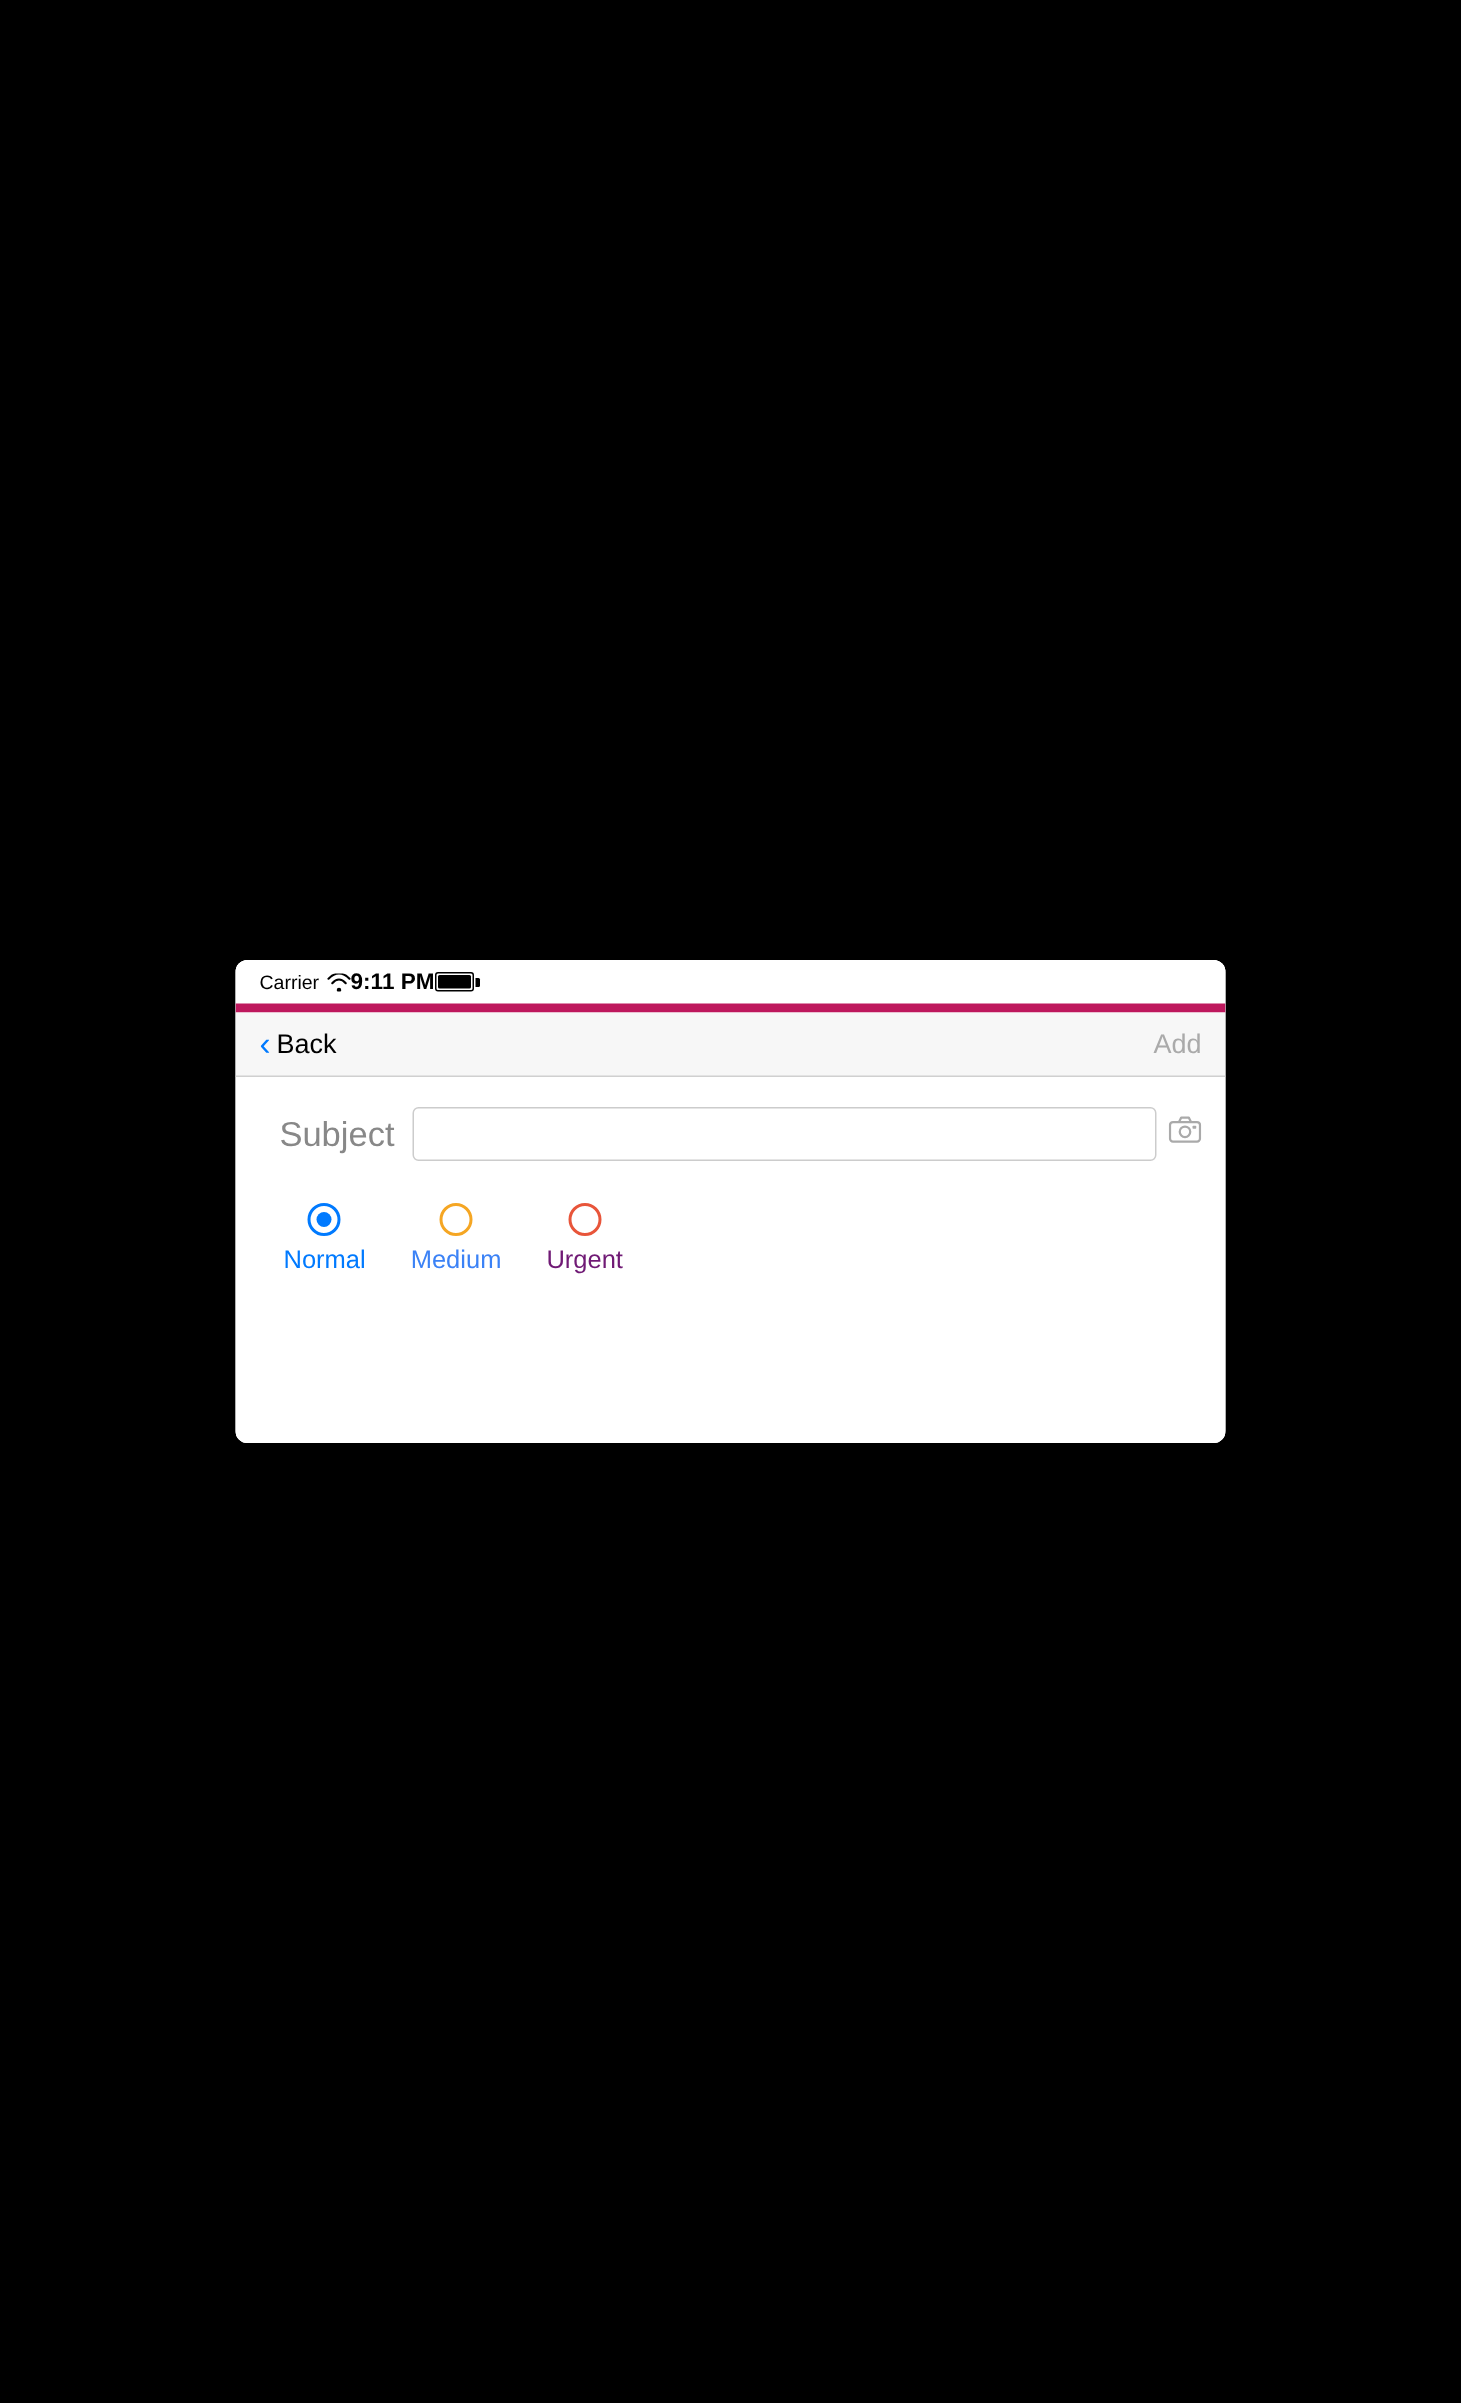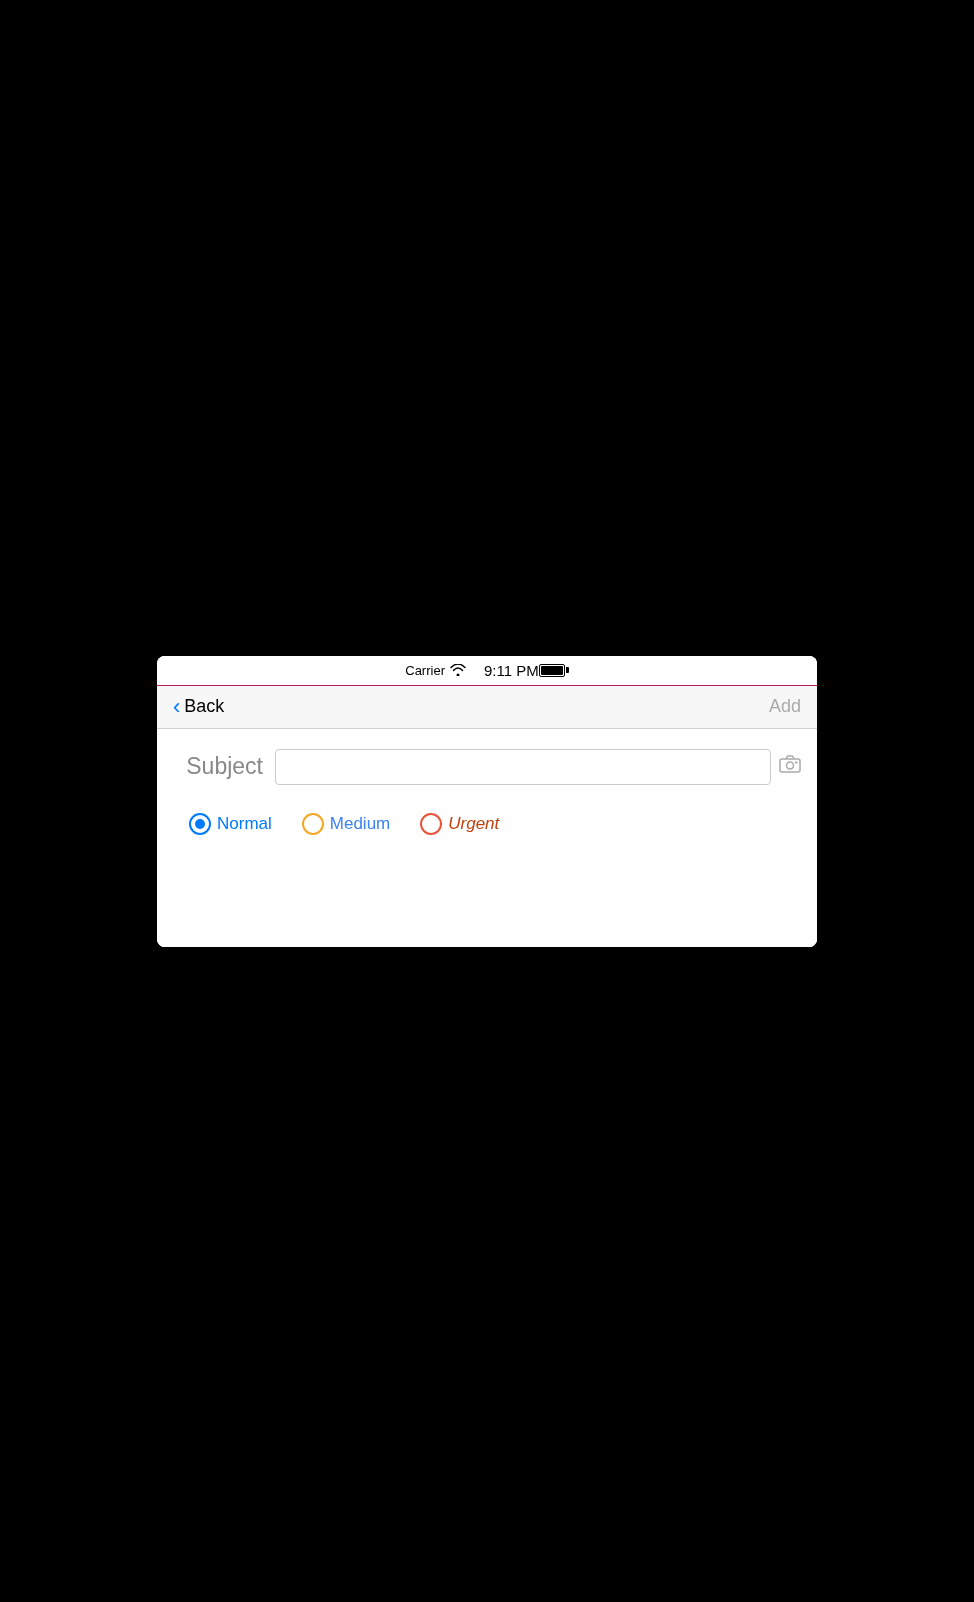--- a/index.html
+++ b/index.html
@@ -57,40 +57,39 @@
     
     .phone-screen {
       background: #fff;
       margin: 0;
     }
 
     
     .status-bar {
       background: #fff;
       display: flex;
-      justify-content: center;
+      justify-content: flex-start;
       align-items: center;
       padding: 6px 16px;
       font-size: 13px;
       font-weight: 500;
       color: #000;
-      border-bottom: 1px solid #be185d;
+      border-bottom: 6px solid #be185d;
     }
 
     .status-carrier {
       display: flex;
       align-items: center;
       gap: 5px;
       font-size: 13px;
     }
 
     .status-time {
       font-size: 15px;
-      font-weight: 400;
-      margin-left: 18px;
+      font-weight: 700;
     }
 
     .battery-icon {
       display: inline-flex;
       align-items: center;
     }
 
     .battery-body {
       width: 26px;
       height: 13px;
@@ -205,20 +204,21 @@
       gap: 30px;
       padding: 12px 16px 12px 16px;
       margin-left: 0;
     }
 
     .priority-option {
       display: flex;
       align-items: center;
       gap: 6px;
       cursor: pointer;
+      flex-direction: column;
     }
 
     .radio-circle {
       width: 22px;
       height: 22px;
       border-radius: 50%;
       border: 2px solid;
       display: inline-flex;
       align-items: center;
       justify-content: center;
@@ -237,21 +237,21 @@
     }
 
     .priority-normal .radio-circle { border-color: #007aff; color: #007aff; }
     .priority-normal .priority-label { color: #007aff; }
     .priority-normal .radio-circle.selected::after { background: #007aff; }
 
     .priority-medium .radio-circle { border-color: #f5a623; color: #f5a623; }
     .priority-medium .priority-label { color: #3b82f6; }
 
     .priority-urgent .radio-circle { border-color: #e8553a; color: #e8553a; }
-    .priority-urgent .priority-label { color: #c2410c; font-style: italic; }
+    .priority-urgent .priority-label { color: #701a75; }
 
     
     .description-section {
       padding: 16px 16px;
       margin-top: 500px;
     }
 
     .description-label {
       font-size: 17px;
       color: #888;

